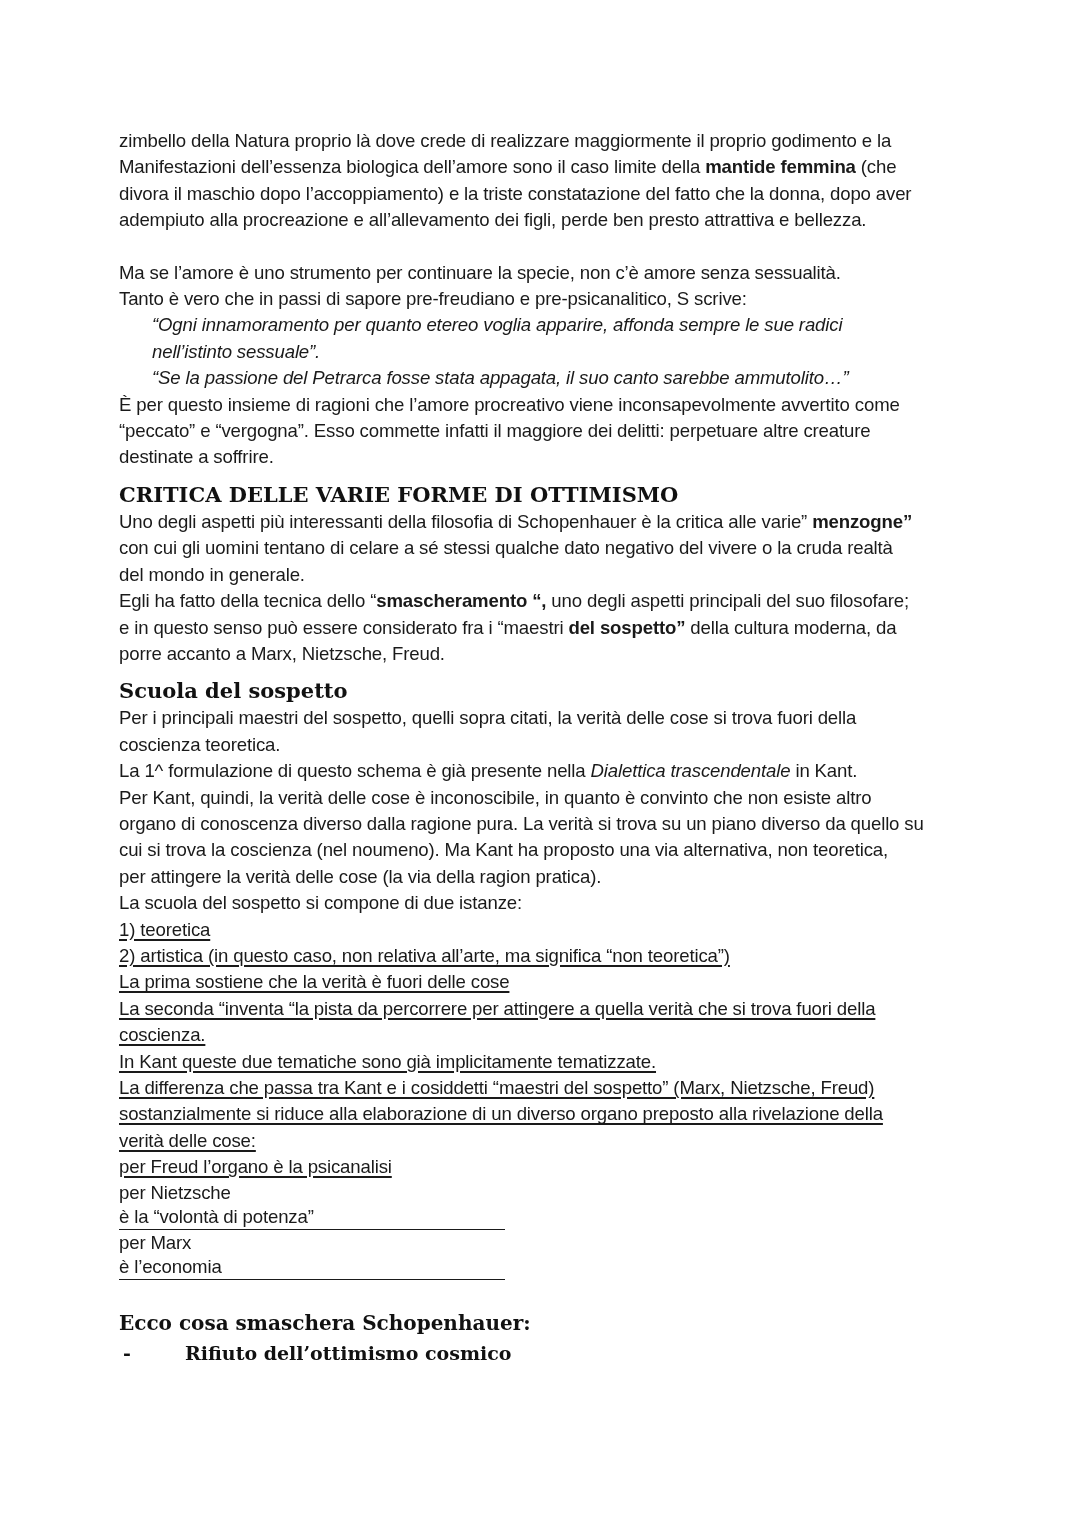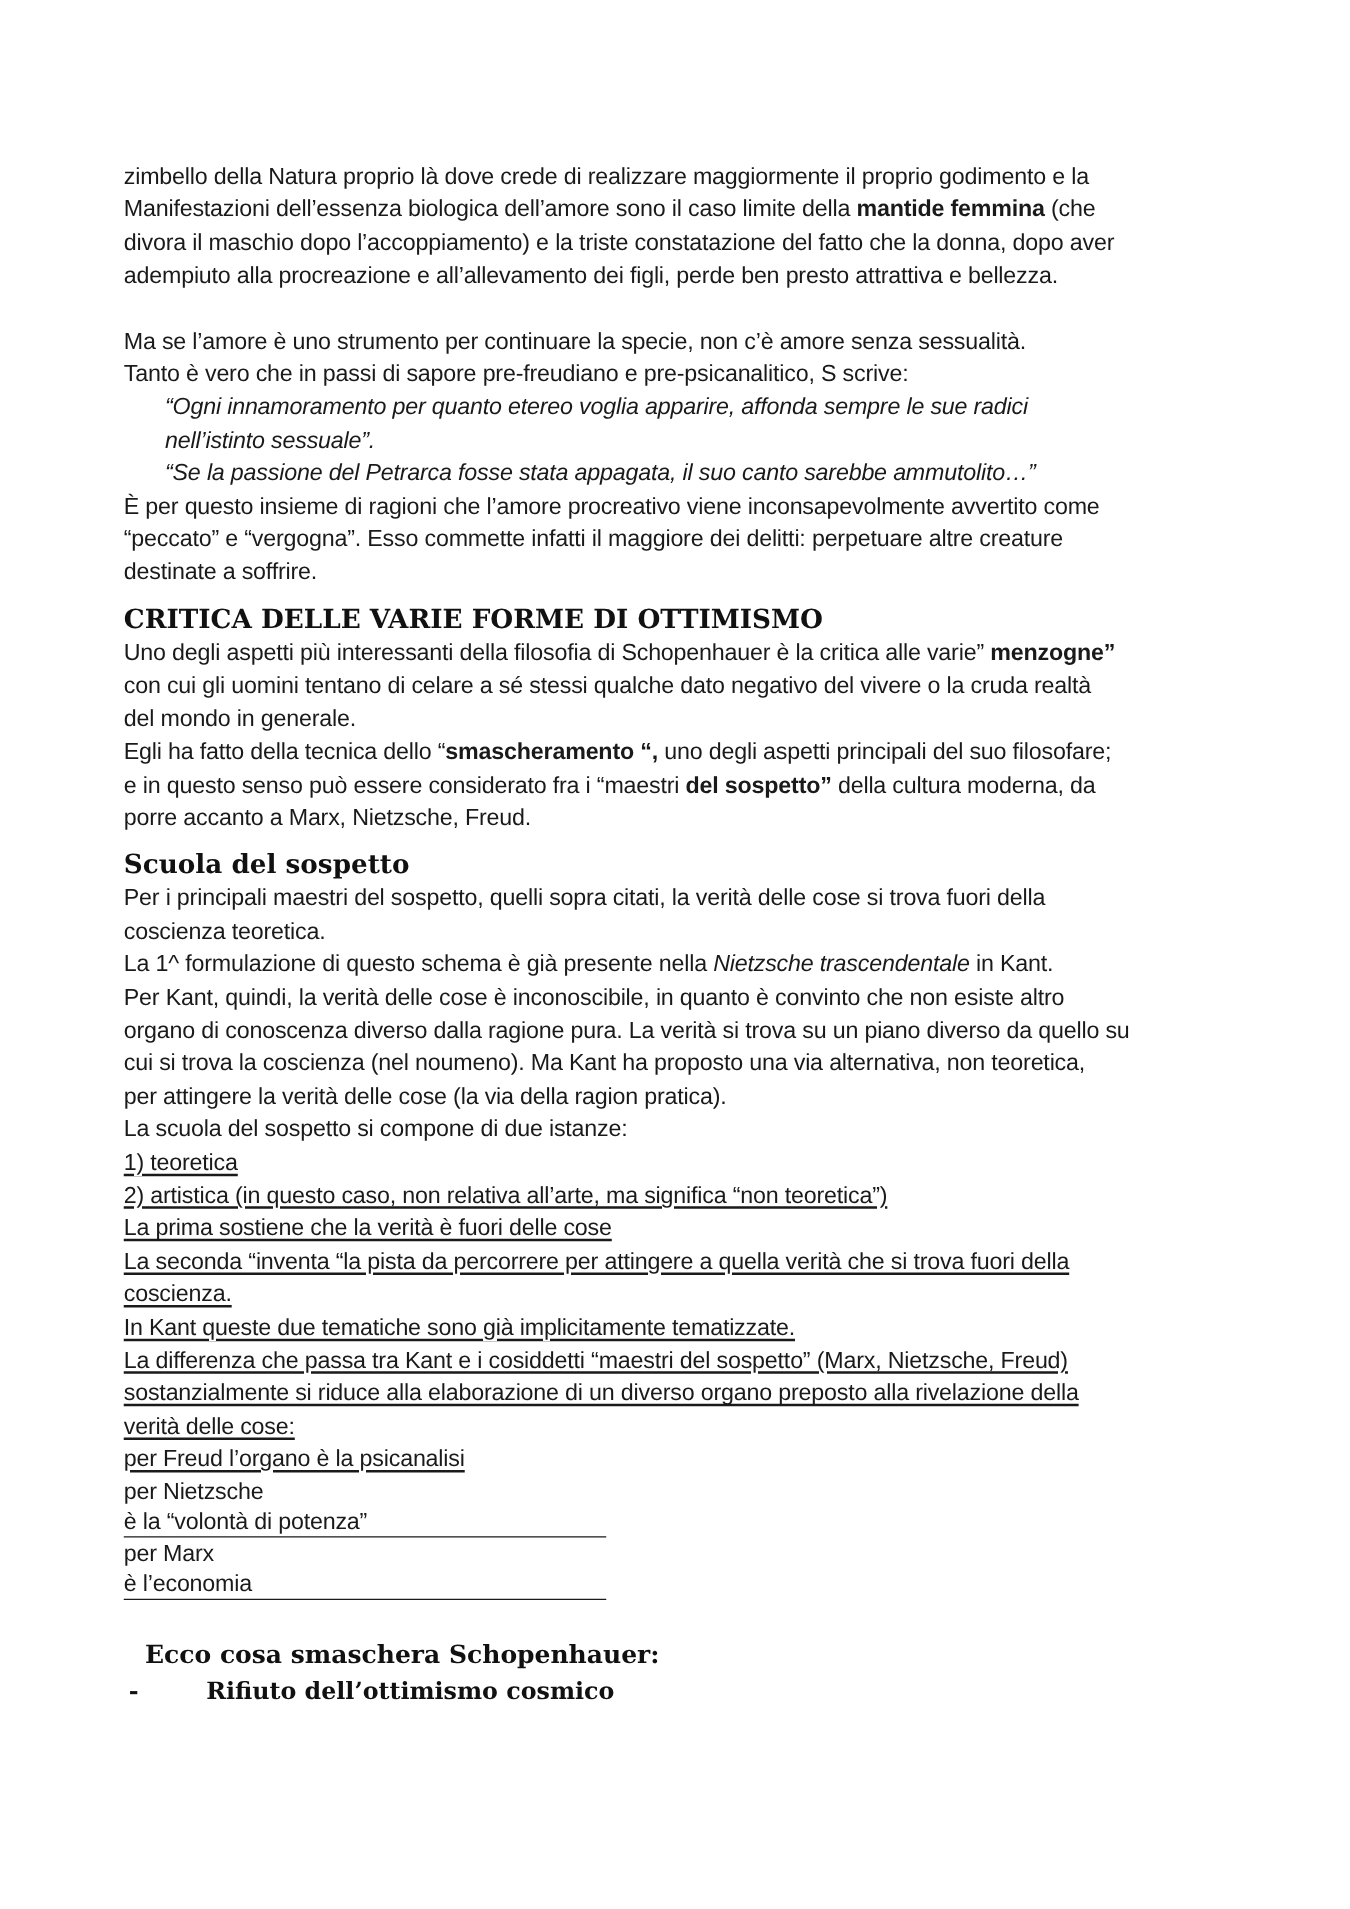--- a/index.html
+++ b/index.html
@@ -1,35 +1,35 @@
 <!DOCTYPE html>
 <html><head>
   <meta charset="utf-8">
   <style>
     html, body { margin: 0; padding: 0; background: #ffffff; }
     body { width: 1080px; height: 1527px; position: relative; overflow: hidden; }
     .page {
-      position: absolute; left: 99px; top: 128px; width: 880px;
+      position: absolute; left: 119px; top: 128px; width: 880px;
       font-family: "Liberation Sans", "DejaVu Sans", sans-serif;
       font-size: 18.6px; color: #1a1a1a; line-height: 26.4px;
       letter-spacing: -0.15px;
     }
     .p { margin: 0; }
     .gap { height: 26px; }
     .indent { padding-left: 33px; }
     i, .it { font-style: italic; }
     b, .b { font-weight: bold; }
     .u { text-decoration: underline; text-decoration-thickness: 1.5px; text-underline-offset: 3px; }
     .h-deco {
       font-family: "DejaVu Serif", serif; font-weight: bold; font-size: 20px;
       letter-spacing: 0px; margin: 0; color: #111;
     }
     .h1 { font-variant: small-caps; font-size: 21px; margin-top: 10px; line-height: 28px; }
     .h2 { font-size: 21px; margin-top: 10px; line-height: 28px; }
-    .h3 { font-size: 20px; margin-top: 14px; line-height: 30px; margin-left: 17px; }
+    .h3 { font-size: 20px; margin-top: 14px; line-height: 30px; }
     .h4 { font-size: 19px; line-height: 30px; padding-left: 4px; }
     .tabrow { display: flex; }
     .tabrow .c1 { display: inline-block; width: 168px; }
     .tabrow.u-line { border-bottom: 1.5px solid #1a1a1a; width: 386px; line-height: 24px; margin-bottom: 1px; flex-direction: column; }
     .dash { display: inline-block; width: 62px; }
   </style>
 </head>
 <body>
 
 <div class="page">
@@ -55,21 +55,21 @@
   <p class="p"><span>Uno degli aspetti più interessanti della filosofia di Schopenhauer è la critica alle varie” </span><b>menzogne”</b></p>
   <p class="p">con cui gli uomini tentano di celare a sé stessi qualche dato negativo del vivere o la cruda realtà</p>
   <p class="p">del mondo in generale.</p>
   <p class="p"><span>Egli ha fatto della tecnica dello “</span><b>smascheramento “,</b><span> uno degli aspetti principali del suo filosofare;</span></p>
   <p class="p"><span>e in questo senso può essere considerato fra i “maestri </span><b>del sospetto”</b><span> della cultura moderna, da</span></p>
   <p class="p">porre accanto a Marx, Nietzsche, Freud.</p>
 
   <h3 class="h-deco h2" style="">Scuola del sospetto</h3>
   <p class="p">Per i principali maestri del sospetto, quelli sopra citati, la verità delle cose si trova fuori della</p>
   <p class="p">coscienza teoretica.</p>
-  <p class="p"><span>La 1^ formulazione di questo schema è già presente nella </span><i>Nietzsche trascendentale</i><span> in Kant.</span></p>
+  <p class="p"><span>La 1^ formulazione di questo schema è già presente nella </span><i>Dialettica trascendentale</i><span> in Kant.</span></p>
   <p class="p">Per Kant, quindi, la verità delle cose è inconoscibile, in quanto è convinto che non esiste altro</p>
   <p class="p">organo di conoscenza diverso dalla ragione pura. La verità si trova su un piano diverso da quello su</p>
   <p class="p">cui si trova la coscienza (nel noumeno). Ma Kant ha proposto una via alternativa, non teoretica,</p>
   <p class="p">per attingere la verità delle cose (la via della ragion pratica).</p>
   <p class="p">La scuola del sospetto si compone di due istanze:</p>
 
   <p class="p"><span class="u">1) teoretica</span></p>
   <p class="p"><span class="u">2) artistica (in questo caso, non relativa all’arte, ma significa “non teoretica”)</span></p>
   <p class="p"><span class="u">La prima sostiene che la verità è fuori delle cose</span></p>
   <p class="p"><span class="u">La seconda “inventa “la pista da percorrere per attingere a quella verità che si trova fuori della</span></p>

